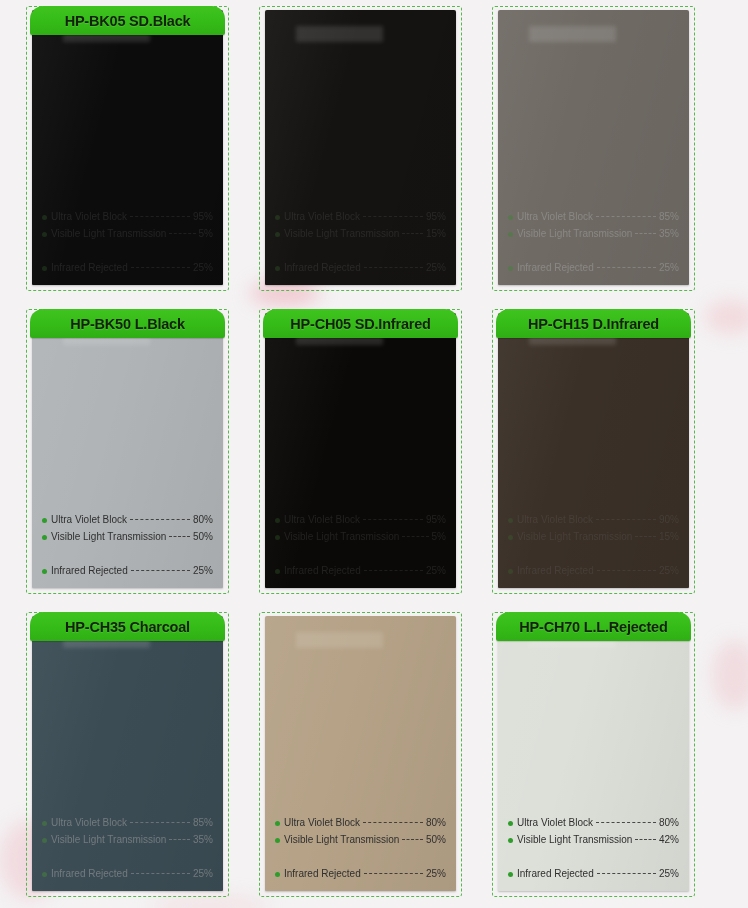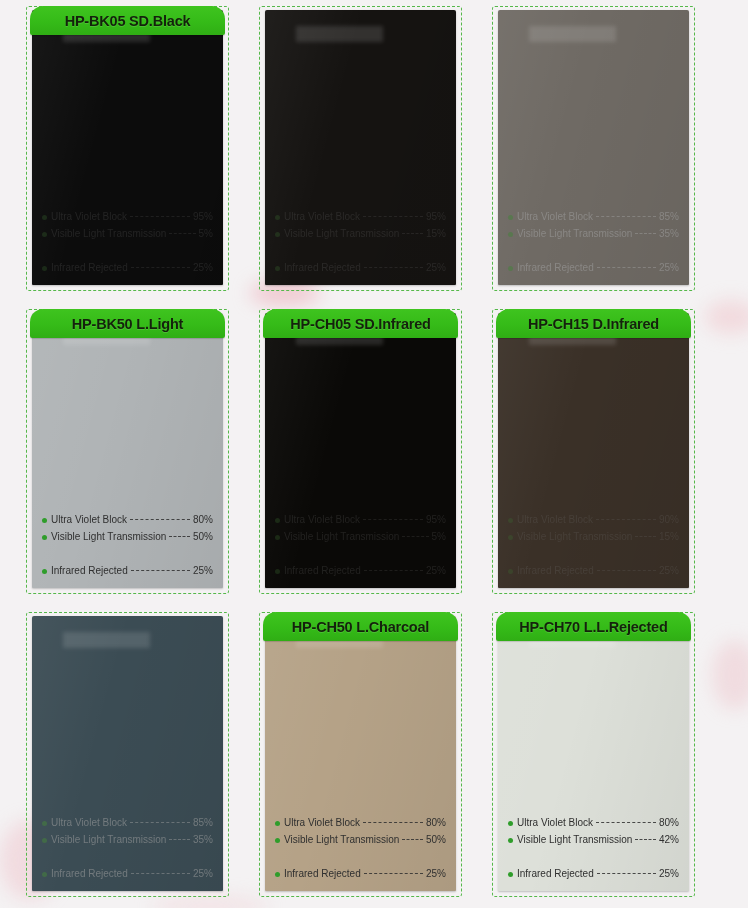--- a/index.html
+++ b/index.html
@@ -277,21 +277,21 @@
         </div>
         <div class="spec-row">
           <span class="spec-dot"></span>
           <span class="spec-label">Infrared Rejected</span>
           <span class="spec-leader"></span>
           <span class="spec-value">25%</span>
         </div>
       </div>
     </div>
     <div class="label-tab">
-      <span class="tab-text">HP-BK50 L.Light</span>
+      <span class="tab-text">HP-BK50 L.Black</span>
     </div>
   </div>
     <div class="swatch-cell">
     <div class="cut-frame"></div>
     <div class="film" style="background: rgb(10, 9, 7);">
       <div class="sheen"></div>
       <div class="sheen-2"></div>
       <div class="specs tone-vdark">
         <div class="spec-row">
           <span class="spec-dot"></span>
@@ -366,20 +366,23 @@
           <span class="spec-value">35%</span>
         </div>
         <div class="spec-row">
           <span class="spec-dot"></span>
           <span class="spec-label">Infrared Rejected</span>
           <span class="spec-leader"></span>
           <span class="spec-value">25%</span>
         </div>
       </div>
     </div>
+    <div class="label-tab">
+      <span class="tab-text">HP-CH35 Charcoal</span>
+    </div>
   </div>
     <div class="swatch-cell">
     <div class="cut-frame"></div>
     <div class="film" style="background: rgb(181, 162, 135);">
       <div class="sheen"></div>
       <div class="sheen-2"></div>
       <div class="specs tone-light">
         <div class="spec-row">
           <span class="spec-dot"></span>
           <span class="spec-label">Ultra Violet Block</span>
@@ -393,23 +396,20 @@
           <span class="spec-value">50%</span>
         </div>
         <div class="spec-row">
           <span class="spec-dot"></span>
           <span class="spec-label">Infrared Rejected</span>
           <span class="spec-leader"></span>
           <span class="spec-value">25%</span>
         </div>
       </div>
     </div>
-    <div class="label-tab">
-      <span class="tab-text">HP-CH50 L.Charcoal</span>
-    </div>
   </div>
     <div class="swatch-cell">
     <div class="cut-frame"></div>
     <div class="film" style="background: rgb(221, 224, 217);">
       <div class="sheen"></div>
       <div class="sheen-2"></div>
       <div class="specs tone-light">
         <div class="spec-row">
           <span class="spec-dot"></span>
           <span class="spec-label">Ultra Violet Block</span>

